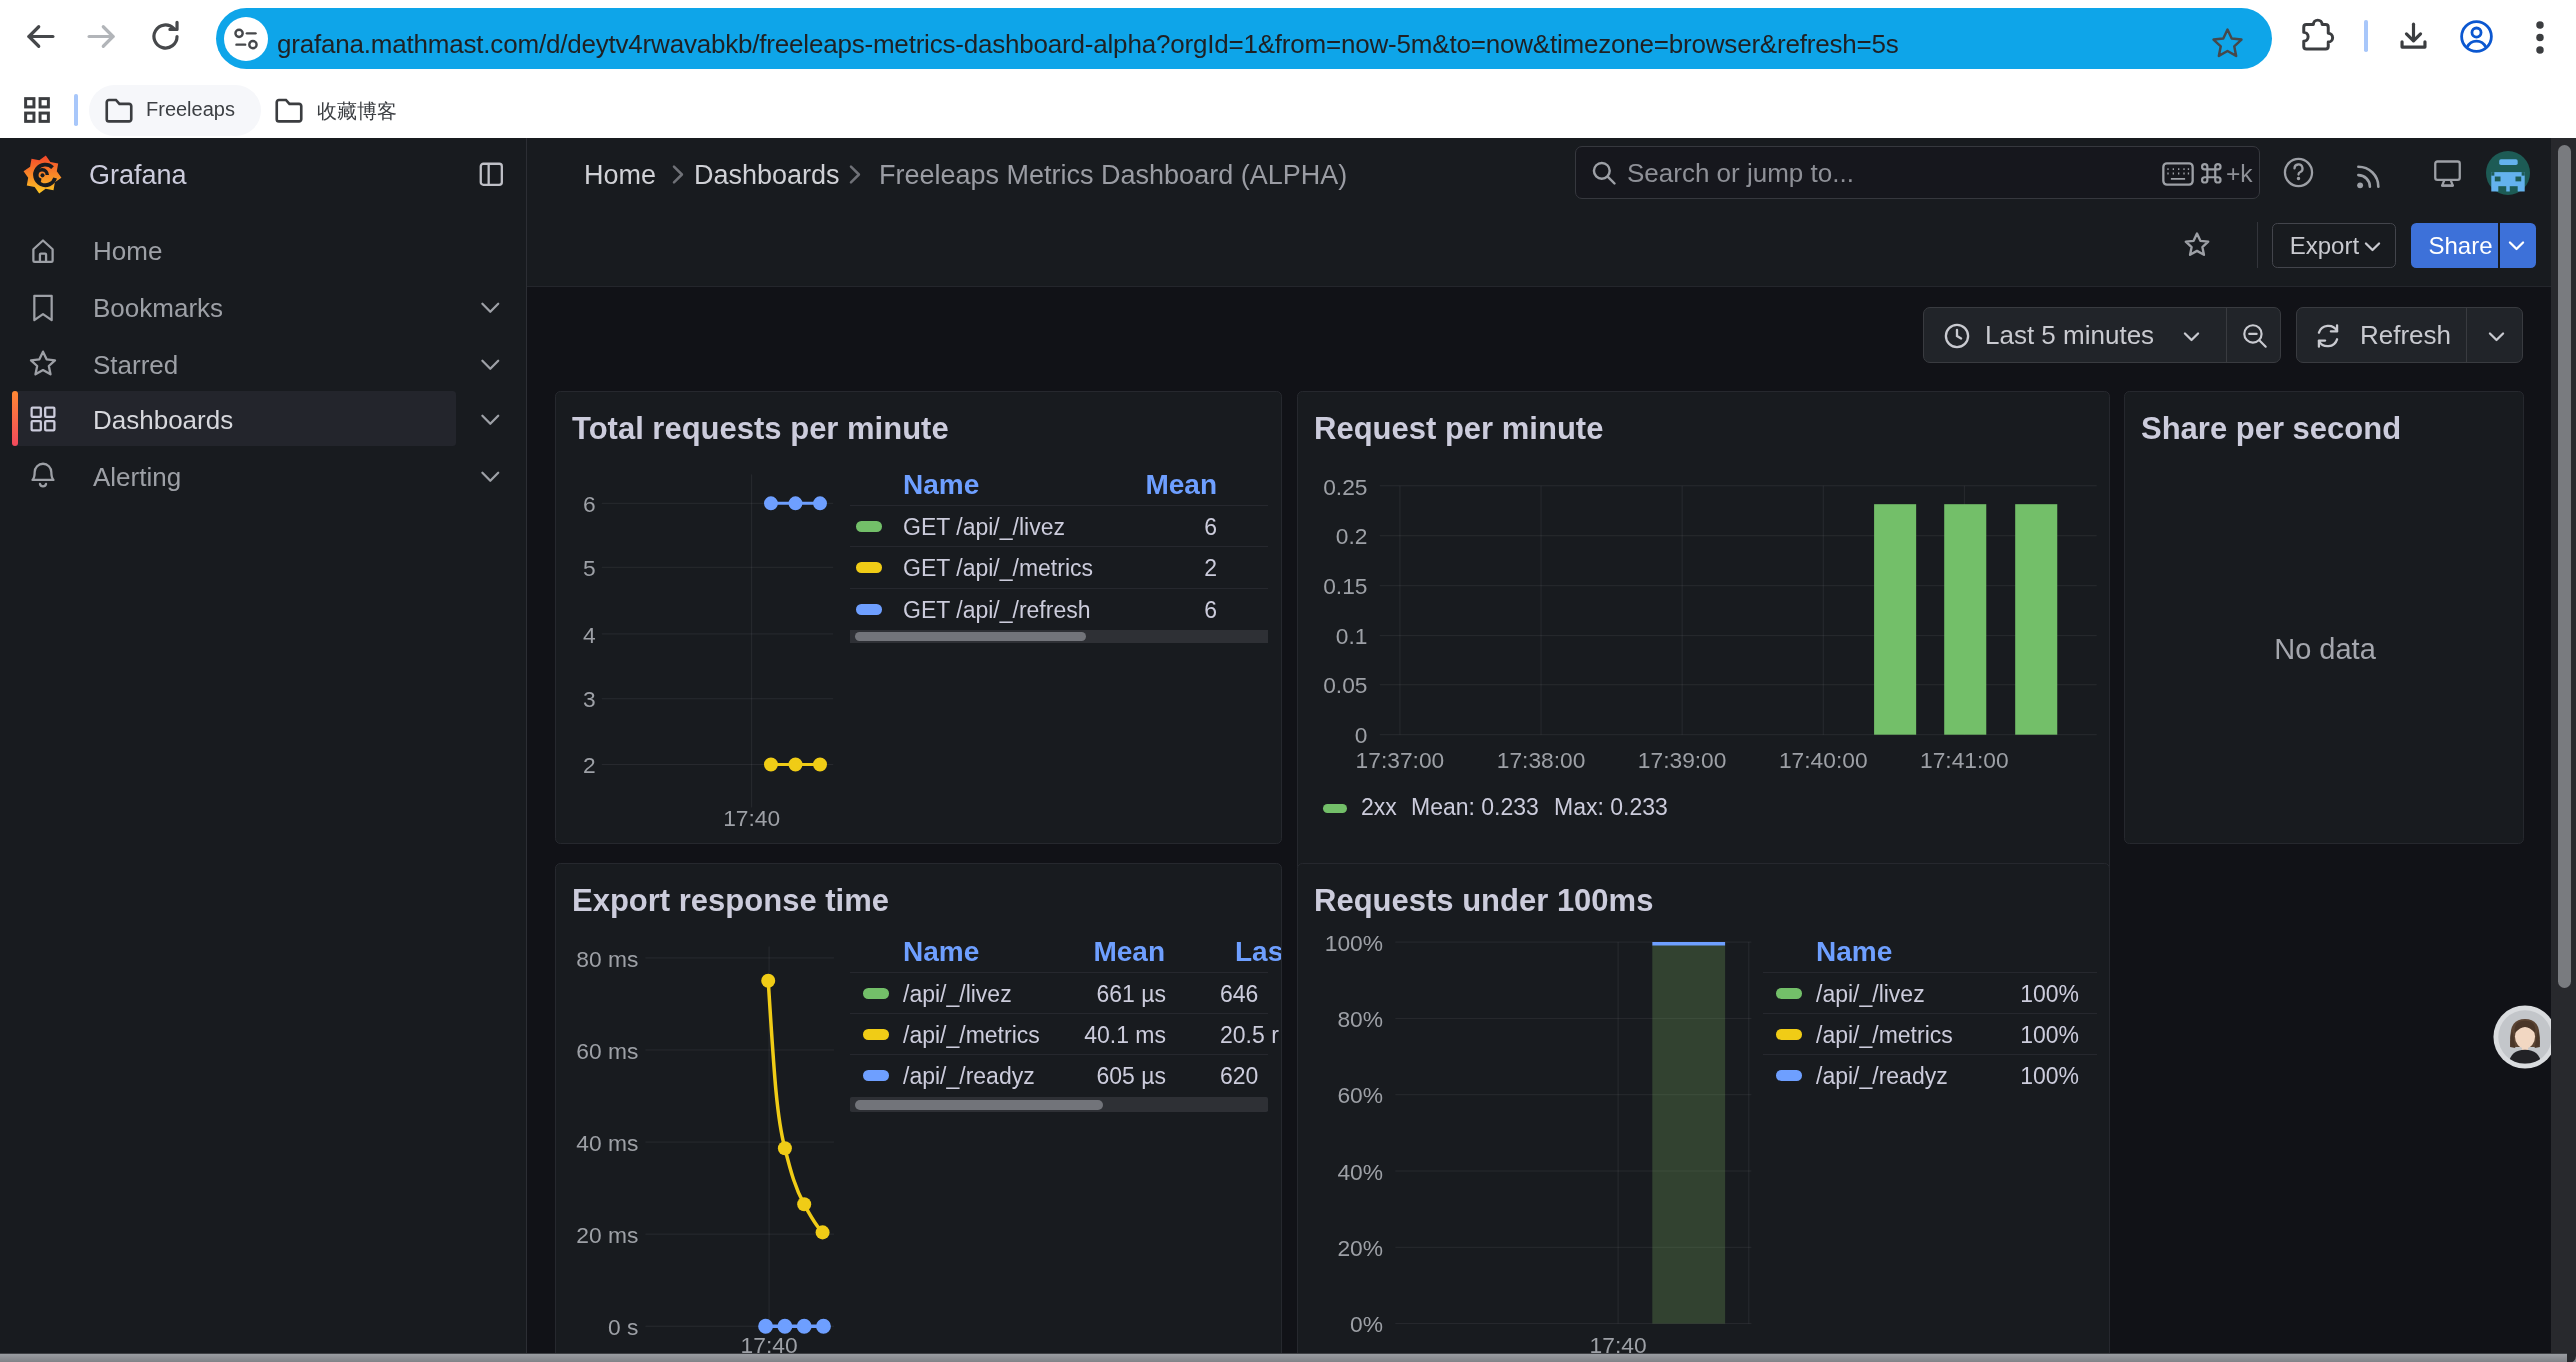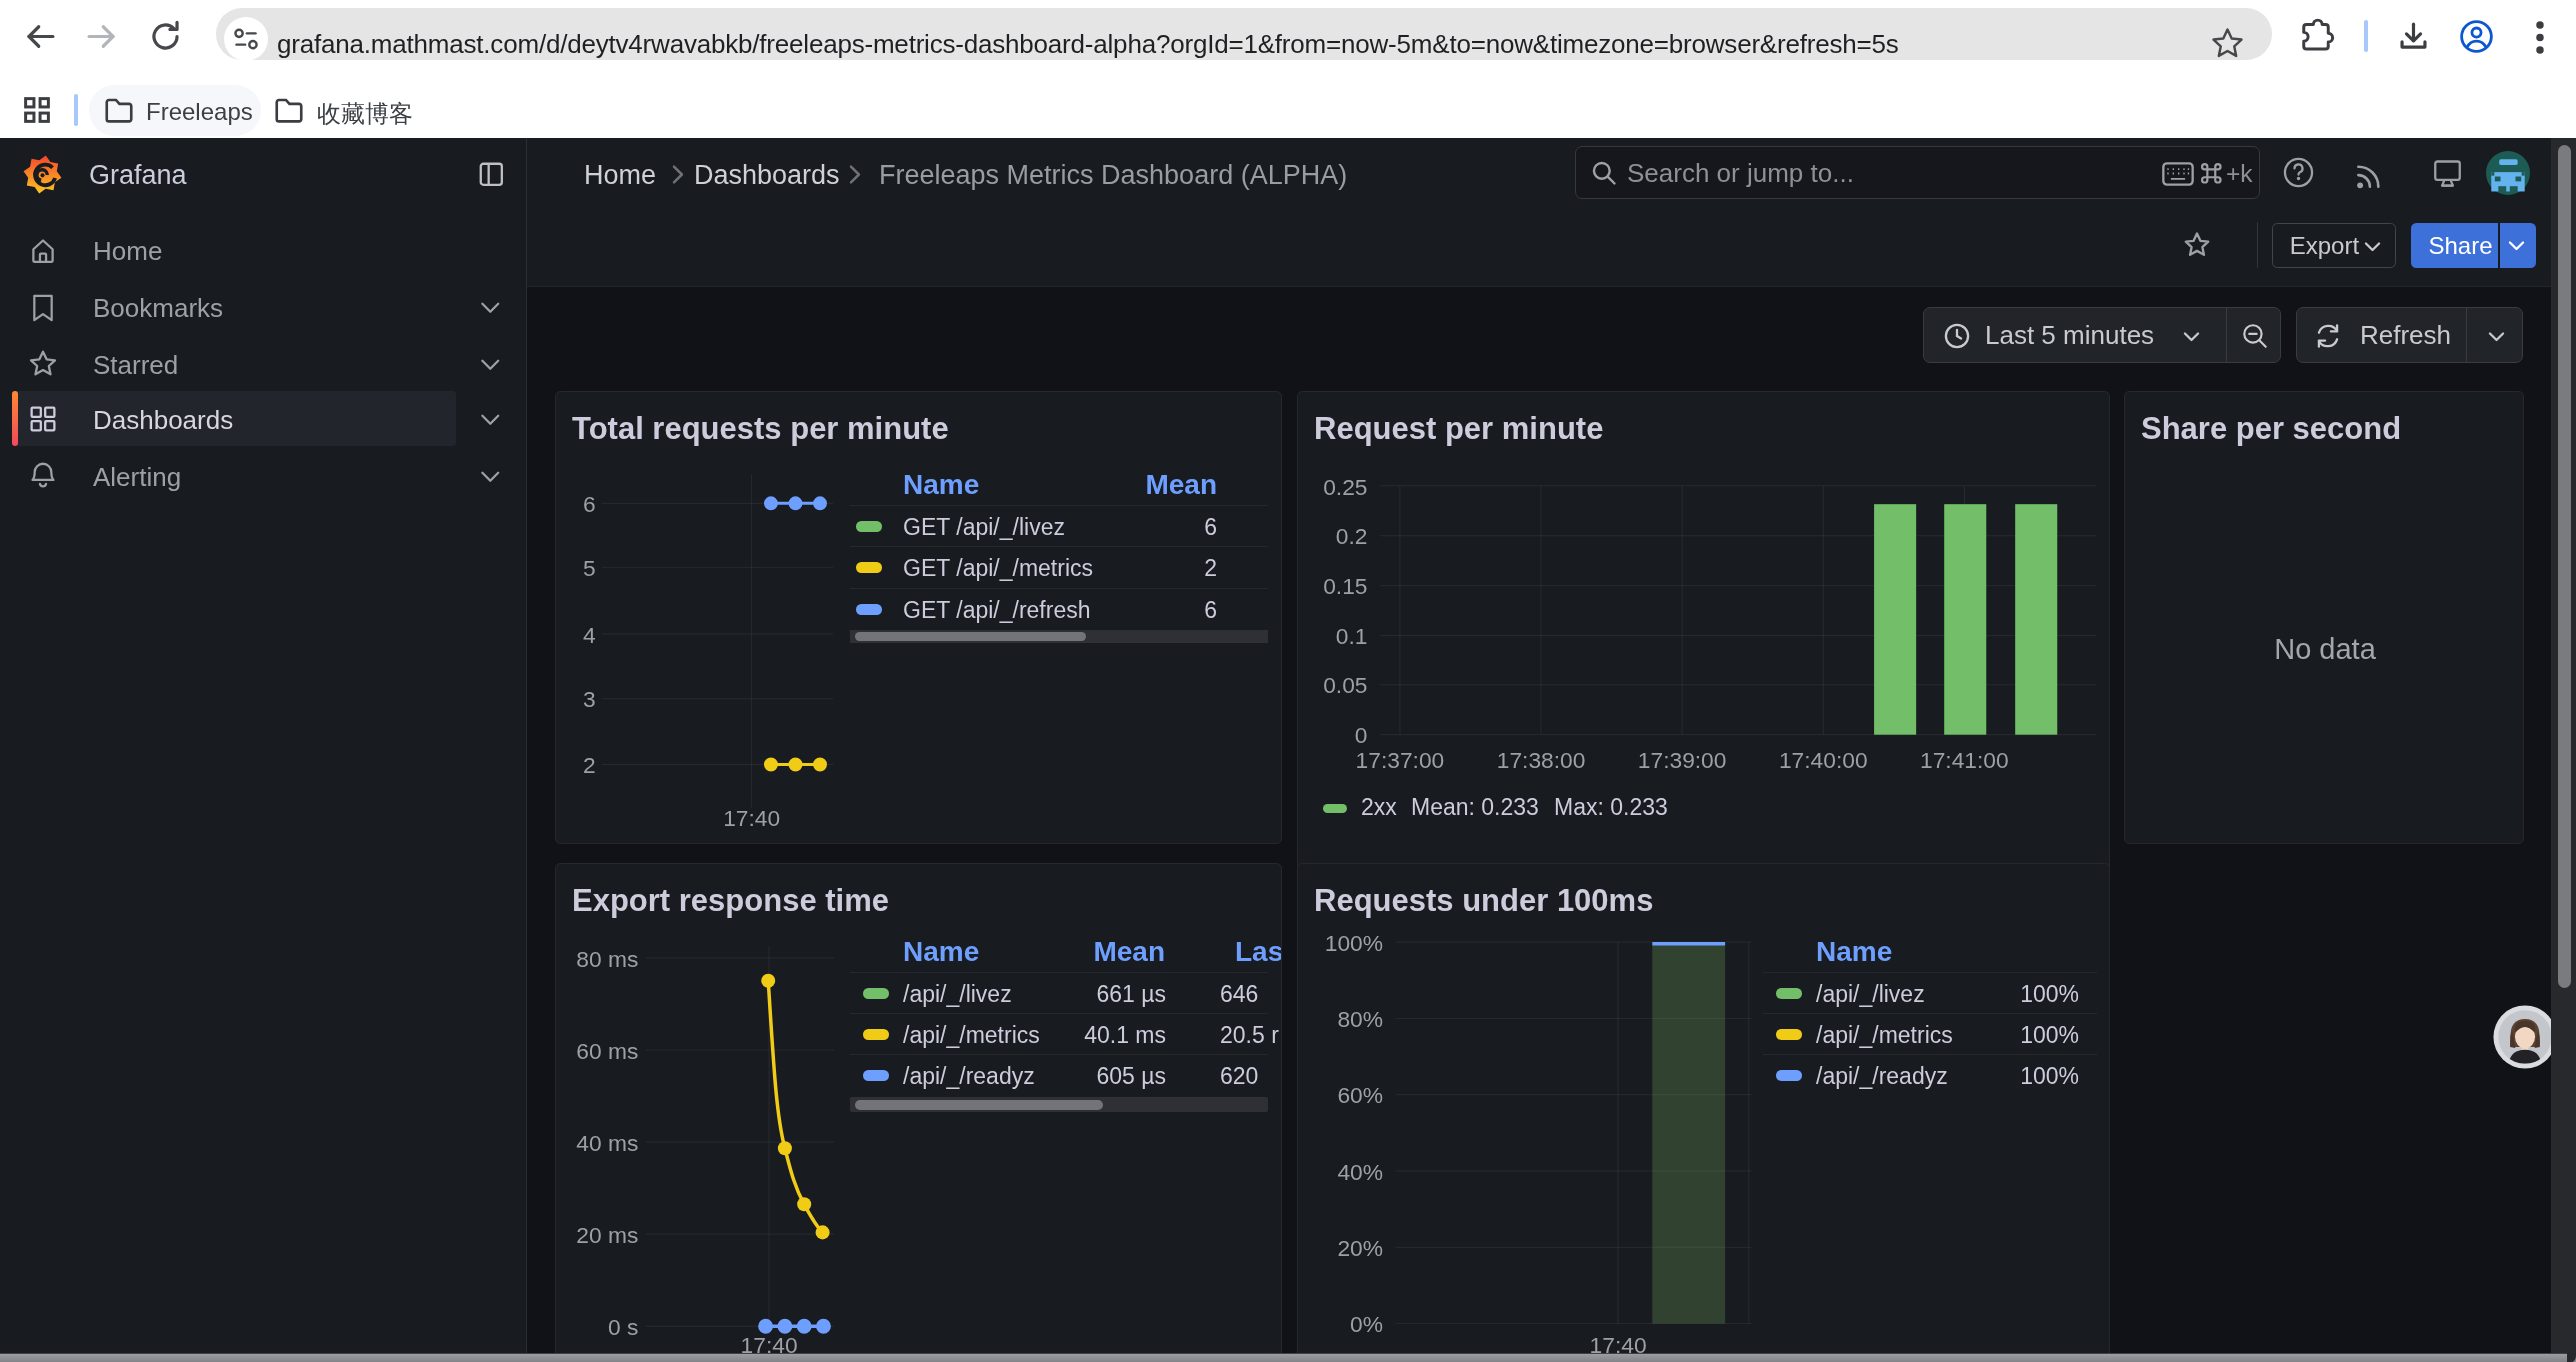--- a/index.html
+++ b/index.html
@@ -3,27 +3,27 @@
 <meta charset="utf-8">
 <style>
   * { margin:0; padding:0; box-sizing:border-box; }
   html,body { width:2576px; height:1363px; overflow:hidden; background:#fff;
     font-family:"Liberation Sans", sans-serif; }
   #page { position:absolute; top:0; left:0; width:2576px; height:1363px; }
   .abs { position:absolute; }
 
   
   #chrome { position:absolute; top:0; left:0; width:2576px; height:138px; background:#ffffff; }
-  #omnibox { position:absolute; left:216px; top:8px; width:2056px; height:52px;
-    background:#e5e5e5; border-radius:31px; }
+  #omnibox { position:absolute; left:216px; top:8px; width:2056px; height:61px;
+    background:#0ea5e9; border-radius:31px; }
   #tunecircle { position:absolute; left:8px; top:8.8px; width:44px; height:44px; border-radius:50%; background:#fff; }
   #urltext { position:absolute; left:61px; top:21px; font-size:26px; color:#1f2023; letter-spacing:-0.2px; white-space:nowrap; }
   .bluesep { position:absolute; width:3.5px; border-radius:1.8px; background:#a8c7fa; }
   #bm-freeleaps-bg { position:absolute; left:89px; top:85px; width:172px; height:51px; border-radius:25.4px; background:#f6f7fa; }
-  .bmlabel { position:absolute; top:98px; font-size:24px; color:#3c3f43; }
+  .bmlabel { position:absolute; top:98px; font-size:20px; color:#3c3f43; }
 
   
   #gf { position:absolute; top:138px; left:0; width:2576px; height:1225px; background:#111217; }
   #topbar { position:absolute; top:138px; left:0; width:2576px; height:74px; background:#181b1f;
     border-bottom:0.9px solid #2c2e34; }
   #sidebar { position:absolute; top:211px; left:0; width:527px; height:1151px; background:#181b1f; }
   .vborder { position:absolute; left:526px; top:138px; width:0.9px; height:1225px; background:#2c2e34; }
   #brand { position:absolute; left:89px; top:138px; height:74px; line-height:74px; font-size:27px; font-weight:500; color:#ccccdc; }
   .crumb { position:absolute; top:138px; height:74px; line-height:75px; font-size:27px; color:#d0d1d6; font-weight:500; white-space:nowrap; }
   #search { position:absolute; left:1575px; top:146px; width:685px; height:53px; background:#16171d;

